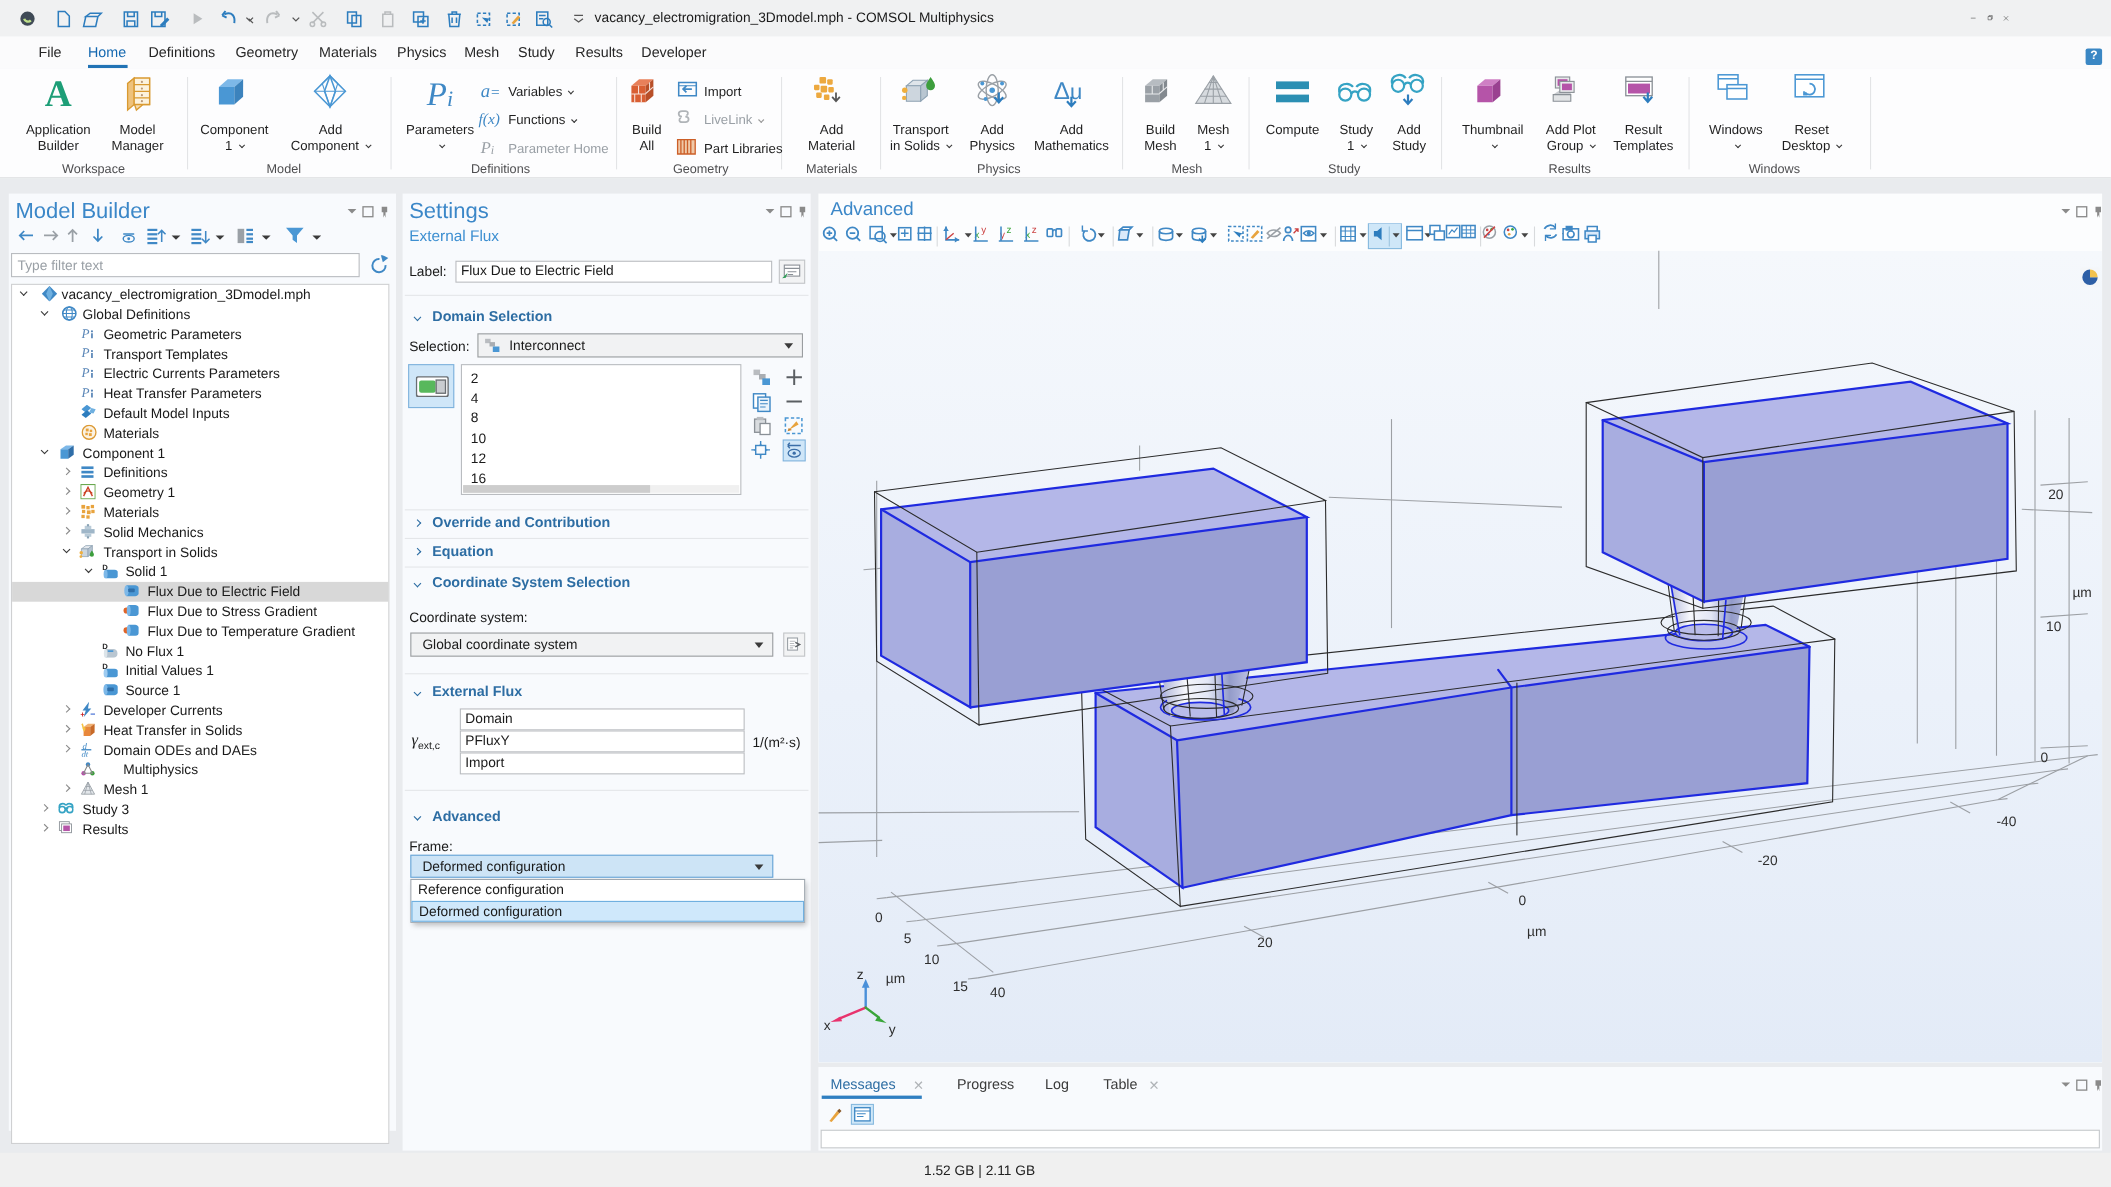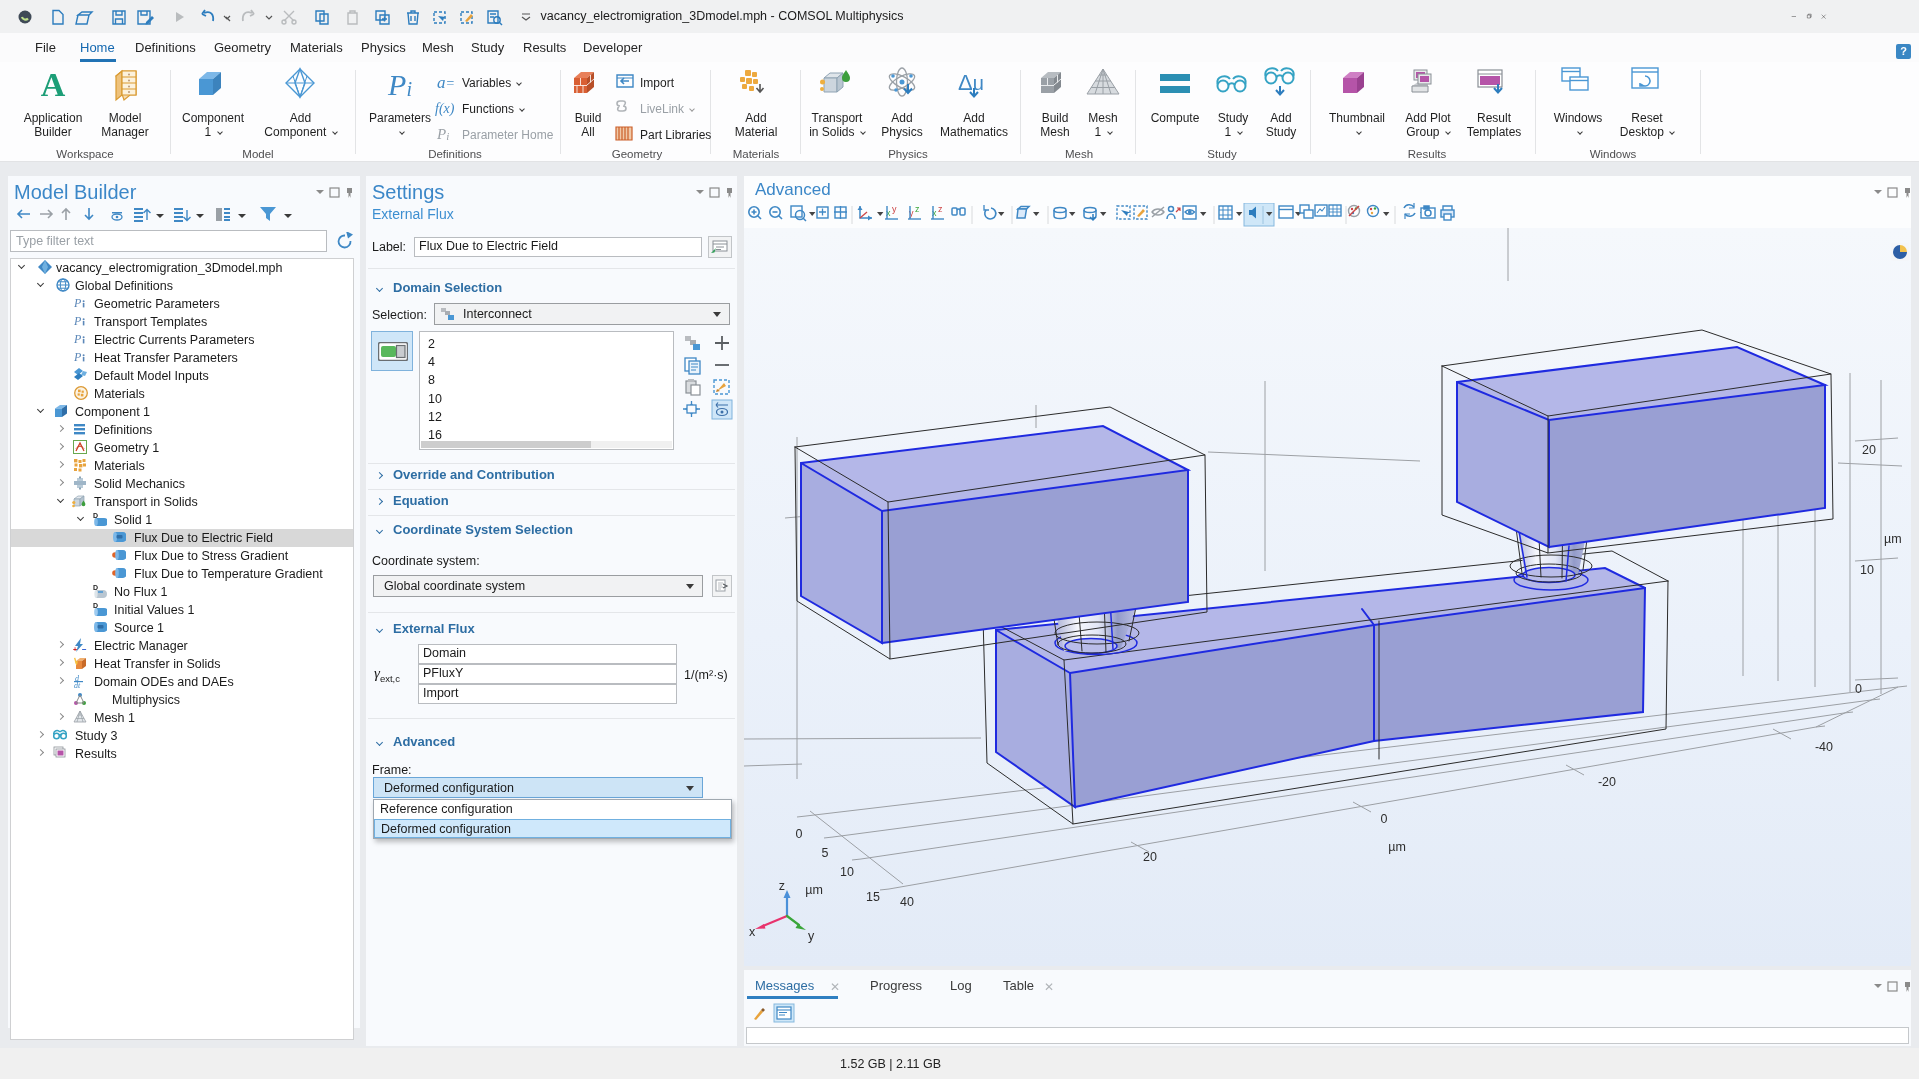--- a/index.html
+++ b/index.html
@@ -562,21 +562,21 @@
         </svg>
         <span class="txt" style="left:103px">Source 1</span>
       </div>
 <div class="trow" style="top:378px">
         <span class="icr" style="left:47px;top:5px;border-color:#8a8a8a"></span>
         <svg style="position:absolute;left:62px;top:1px" width="14" height="14" viewBox="0 0 14 14">
           <path d="M8 0L2 8h3l-2 6 7-8H7z" fill="#3f88c5"></path>
           <text x="0" y="14" font-size="7" font-weight="bold" fill="#cc2222">+</text>
           <text x="9" y="14" font-size="8" font-weight="bold" fill="#2255cc">−</text>
         </svg>
-        <span class="txt" style="left:83px">Electric Manager</span>
+        <span class="txt" style="left:83px">Developer Currents</span>
       </div>
 <div class="trow" style="top:396px">
         <span class="icr" style="left:47px;top:5px;border-color:#8a8a8a"></span>
         <svg style="position:absolute;left:62px;top:1px" width="14" height="14" viewBox="0 0 14 14">
           <path d="M3 5l4-3h6l-4 3z" fill="#f0b070"></path>
           <path d="M3 5h6v8H3z" fill="#e8883c"></path>
           <path d="M9 5l4-3v8l-4 3z" fill="#c86a28"></path>
           <path d="M1.5 2c1.5 2 .5 4 2 6 .8-1 .6-2 .4-3" fill="none" stroke="#f5c242" stroke-width="1.4"></path>
         </svg>
         <span class="txt" style="left:83px">Heat Transfer in Solids</span>

